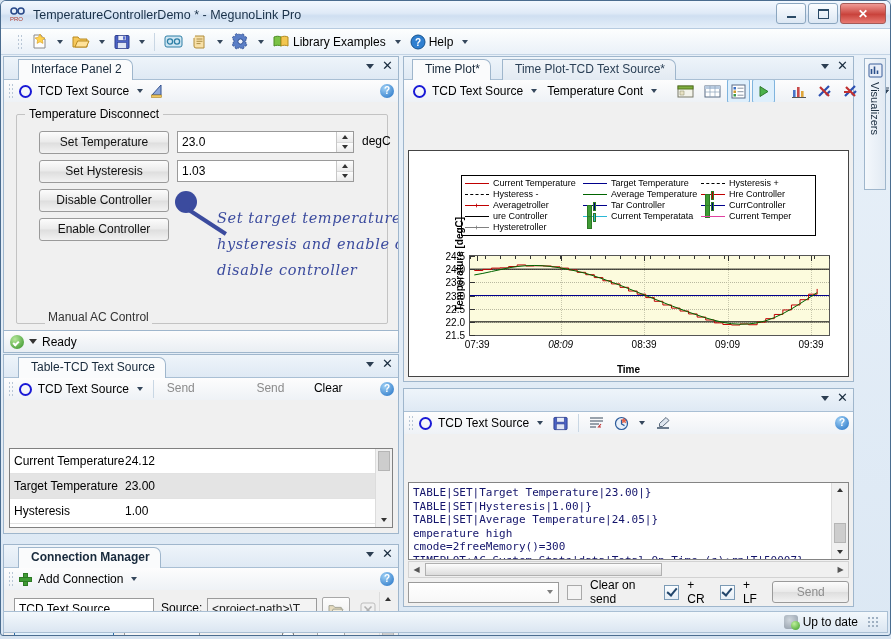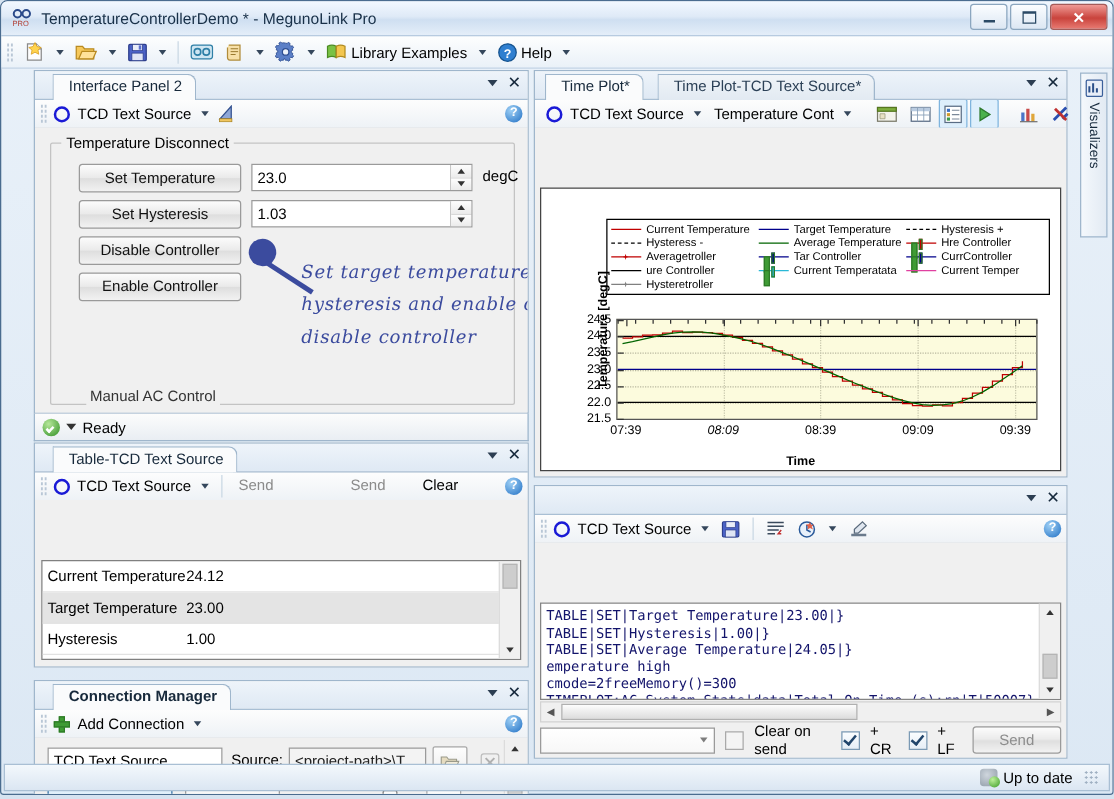--- a/index.html
+++ b/index.html
@@ -30,32 +30,32 @@
   .wb.close{width:44px;border-color:#a45b58;background:linear-gradient(#f09a95,#c9433c 55%,#e87a72);}
   .wb span{font-size:10px;color:#24384c;line-height:1;}
   .wb.close span{color:#fff;font-weight:bold;font-size:12px;}
   .box-glyph{width:9px;height:7px;border:1px solid #2b4a66;border-top-width:2px;}
   .min-glyph{width:9px;height:0;border-bottom:2px solid #2b4a66;margin-top:6px;}
 
   
   .toolbar{
     height:26px;display:flex;align-items:center;gap:1px;
     background:linear-gradient(#fdfefe,#eaf1f8);
-    border-bottom:1px solid #c3d4e5;padding:0 4px;box-sizing:border-box;
+    border-bottom:1px solid #c3d4e5;padding:0 16px;box-sizing:border-box;
   }
   .grip{width:6px;height:16px;margin-right:3px;
      background-image:radial-gradient(#b9c7d6 40%,transparent 41%);
      background-size:3px 4px;}
   .tbtn{display:flex;align-items:center;height:22px;padding:0 3px;border:1px solid transparent;border-radius:2px;cursor:default;}
   .tlabel{font-size:12px;margin-left:3px;}
   .caret{width:0;height:0;border-left:3px solid transparent;border-right:3px solid transparent;border-top:4px solid #35475c;margin:0 4px;}
   .tsep{width:1px;height:18px;background:#c9d7e4;margin:0 4px;}
 
   
-  .workspace{position:absolute;left:2px;top:55px;right:2px;bottom:28px;margin-left:24px;}
+  .workspace{position:absolute;left:2px;top:55px;right:2px;bottom:28px;}
   .leftcol{position:absolute;left:0;top:0;width:396px;bottom:0;}
   .rightcol{position:absolute;left:400px;top:0;right:34px;bottom:0;}
   .vis-strip{position:absolute;right:0;top:0;width:32px;bottom:0;}
 
   
   .panel{position:absolute;background:#f0f0f0;border:1px solid #9fb6cc;box-sizing:border-box;}
   .tabrow{height:22px;position:relative;background:linear-gradient(#eef4fa,#dfe9f4);border-bottom:1px solid #a9bfd4;}
   .tab{
     position:absolute;top:2px;height:20px;line-height:19px;padding:0 10px 0 12px;
     background:#fafbfc;border:1px solid #9fb6cc;border-bottom:none;

